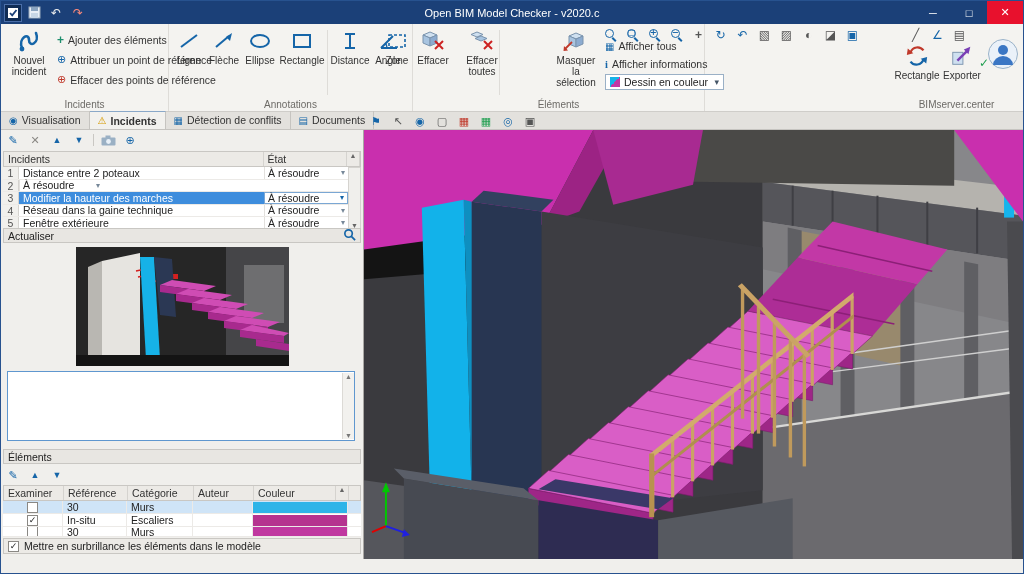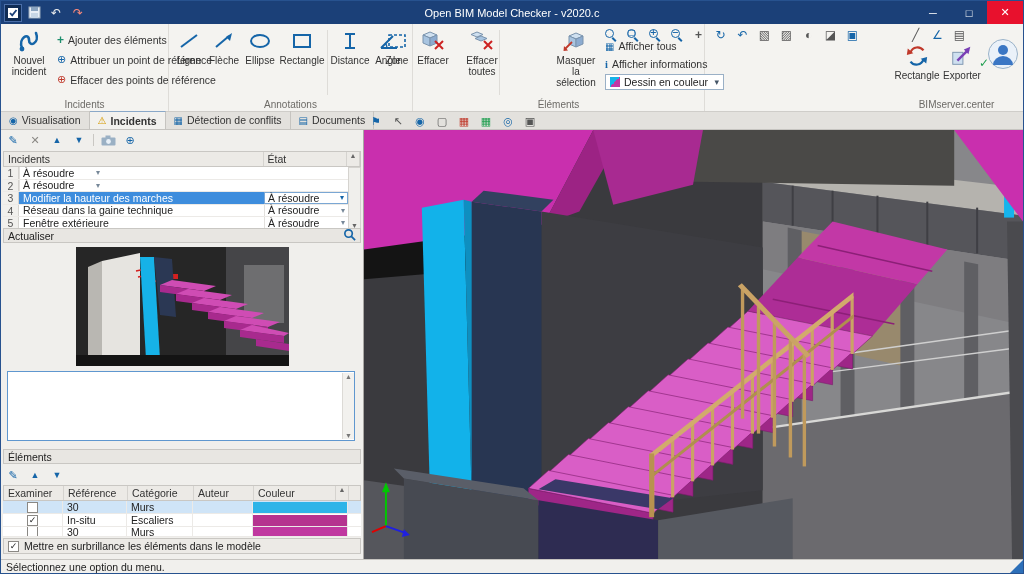--- a/index.html
+++ b/index.html
@@ -373,20 +373,21 @@
     <div class="inc-table">
       <div class="tblhead">
         <div style="width:261px">Incidents</div>
         <div style="width:84px">État</div>
         <div style="width:13px;padding:0;text-align:center;font-size:7px;color:#666">▲</div>
       </div>
       <div style="display:flex">
         <div style="flex:1">
           <div class="inc-row">
             <span class="inc-num">1</span>
+            <span class="inc-name">Distance entre 2 poteaux</span>
             <span class="inc-state">
                 <span>À résoudre</span>
                 <span class="dd">▾</span>
               </span>
           </div>
           <div class="inc-row">
             <span class="inc-num">2</span>
             <span class="inc-state">
                 <span>À résoudre</span>
                 <span class="dd">▾</span>
@@ -642,18 +643,14 @@
       <g>
         <line x1="22" y1="398" x2="22" y2="362" stroke="#00c800" stroke-width="2"></line>
         <polygon points="18,364 26,364 22,354" fill="#00c800"></polygon>
         <line x1="22" y1="398" x2="8" y2="404" stroke="#e00000" stroke-width="2"></line>
         <line x1="22" y1="398" x2="42" y2="405" stroke="#2020e0" stroke-width="2"></line>
         <polygon points="40,401 46,407 38,409" fill="#2020e0"></polygon>
       </g>
     </svg>
   </div>
 
-  <div class="statusbar">
-    <span>Sélectionnez une option du menu.</span>
-    <span class="grip"></span>
-  </div>
 
 </div>
 
 </body></html>

